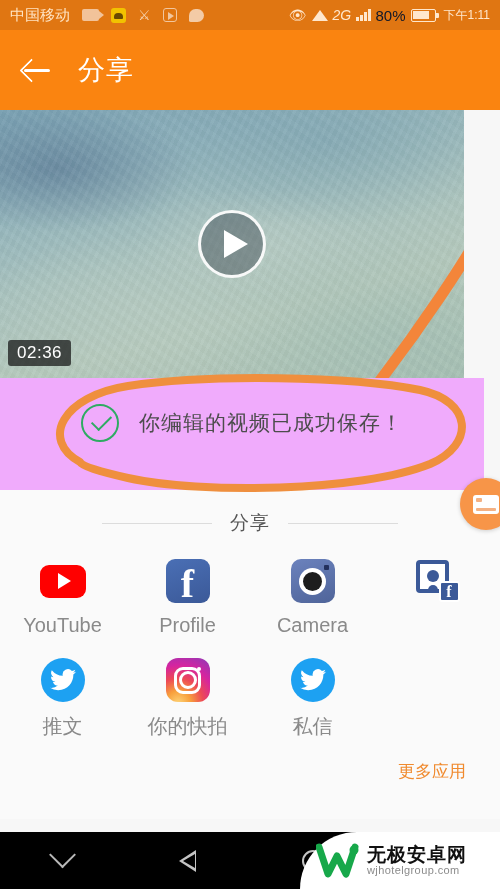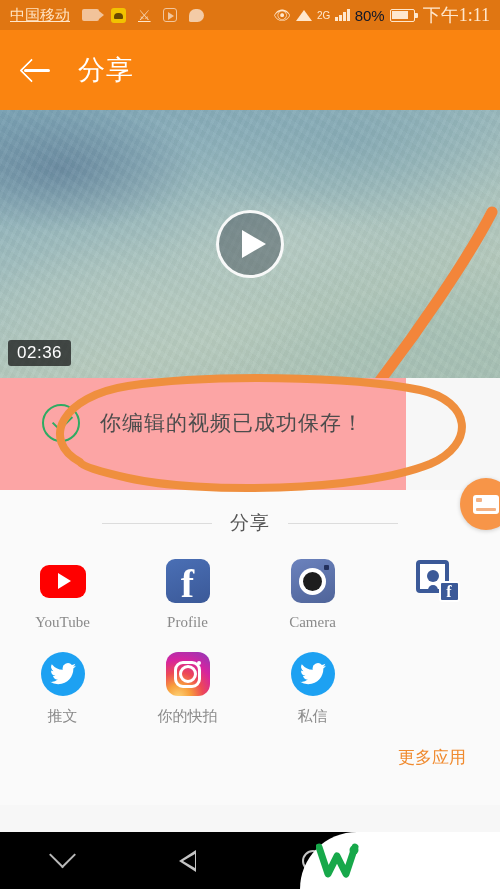--- a/index.html
+++ b/index.html
@@ -11,61 +11,61 @@
   }
   .phone{position:relative;width:500px;height:889px;overflow:hidden;background:#f7f7f7;}
 
   
   .statusbar{
     height:30px;width:500px;background:#e07612;
     display:flex;align-items:center;
     padding:0 10px;color:#ffe7cd;
     font-size:15px;
   }
-  .sb-left{display:flex;align-items:center;gap:12px;flex:1;text-decoration:underline;}
+  .sb-left{display:flex;align-items:center;gap:12px;flex:1;}
   .sb-carrier{font-size:15px;color:#ffe4c4;letter-spacing:0px;}
   .sb-right{display:flex;align-items:center;gap:5px;}
   .sb-ico{display:inline-flex;align-items:center;justify-content:center;}
   .ic-cam{width:17px;height:12px;background:#f2c39a;border-radius:2px;position:relative;}
   .ic-cam:after{content:"";position:absolute;right:-5px;top:2px;border-left:5px solid #f2c39a;border-top:4px solid transparent;border-bottom:4px solid transparent;}
   .ic-yellow{width:15px;height:15px;background:#f2c200;border-radius:3px;position:relative;}
   .ic-yellow:after{content:"";position:absolute;left:3px;top:5px;width:9px;height:6px;background:#6b4a00;border-radius:4px 4px 1px 1px;}
   .ic-wenzi{font-size:14px;color:#f6d3ae;line-height:1;}
   .ic-play-sq{width:14px;height:14px;border:1.6px solid #f1c69f;border-radius:3px;position:relative;}
   .ic-play-sq:after{content:"";position:absolute;left:4px;top:2.5px;border-left:6px solid #f1c69f;border-top:4px solid transparent;border-bottom:4px solid transparent;}
   .ic-bubble{width:15px;height:13px;background:#f3cba6;border-radius:7px 7px 7px 2px;}
   .ic-eye{font-size:14px;color:#ffe7cd;}
   .ic-wifi{width:16px;height:12px;position:relative;}
   .ic-wifi:before{content:"";position:absolute;left:0;top:1px;width:0;height:0;border-left:8px solid transparent;border-right:8px solid transparent;border-bottom:11px solid #ffe7cd;}
-  .sb-2g{font-size:10px;vertical-align:super;color:#ffe7cd;}
+  .sb-2g{font-size:14px;vertical-align:super;color:#ffe7cd;font-style:italic;}
   .ic-bars{display:inline-flex;align-items:flex-end;gap:1.3px;height:12px;}
   .ic-bars i{width:2.6px;background:#ffe7cd;display:block;}
   .ic-bars i:nth-child(1){height:4px;}
   .ic-bars i:nth-child(2){height:6px;}
   .ic-bars i:nth-child(3){height:9px;}
   .ic-bars i:nth-child(4){height:12px;}
   .sb-batt-txt{font-size:15px;color:#0f172a;}
   .ic-batt{width:25px;height:13px;border:1.6px solid #ffe7cd;border-radius:2px;position:relative;padding:1.5px;}
   .ic-batt:after{content:"";position:absolute;right:-4px;top:3.5px;width:2.5px;height:5px;background:#ffe7cd;border-radius:0 1px 1px 0;}
   .ic-batt span{display:block;height:100%;width:80%;background:#ffe7cd;}
-  .sb-time{font-size:18px;color:#ffe7cd;margin-left:3px;font-family:Liberation Serif, serif;}
+  .sb-time{font-size:12px;color:#ffe7cd;margin-left:3px;}
 
   
   .appbar{
     height:80px;width:500px;background:#fa8410;
     display:flex;align-items:center;padding:0 22px;gap:26px;
   }
   .back-arrow{width:30px;height:30px;position:relative;cursor:pointer;flex:none;}
   .back-arrow:before{content:"";position:absolute;left:2px;top:14px;width:26px;height:2.6px;background:#fff;border-radius:2px;}
   .back-arrow:after{content:"";position:absolute;left:1px;top:7px;width:15px;height:15px;border-left:2.6px solid #fff;border-top:2.6px solid #fff;transform:rotate(-45deg);border-radius:2px 0 0 0;}
   .appbar-title{color:#fff;font-size:27px;letter-spacing:1px;}
 
   
   .video{
-    position:relative;width:500px;height:268px;overflow:hidden;
+    position:relative;width:464px;height:268px;overflow:hidden;
     background:
       radial-gradient(ellipse 200px 90px at 12% 22%, rgba(80,110,140,.55), transparent 70%),
       radial-gradient(ellipse 260px 120px at 70% 12%, rgba(120,160,175,.5), transparent 70%),
       radial-gradient(ellipse 240px 110px at 30% 75%, rgba(185,205,195,.55), transparent 70%),
       radial-gradient(ellipse 300px 150px at 85% 85%, rgba(160,190,180,.5), transparent 70%),
       radial-gradient(ellipse 180px 80px at 55% 50%, rgba(200,215,205,.35), transparent 70%),
       linear-gradient(165deg,#7ba2b4 0%,#8fb2bc 22%,#a9c3bf 48%,#b6cabd 70%,#a9c1b4 100%);
   }
   .video-noise{position:absolute;inset:0;opacity:.35;
     background:
@@ -79,21 +79,21 @@
   }
   .play-tri{width:0;height:0;border-left:24px solid #fff;border-top:14px solid transparent;border-bottom:14px solid transparent;margin-left:7px;}
   .duration{
     position:absolute;left:8px;bottom:12px;
     background:rgba(20,20,20,.72);color:#fff;
     font-size:17px;padding:3px 9px;border-radius:3px;letter-spacing:.5px;
   }
   .annot-arrow{position:absolute;left:270px;top:90px;width:230px;height:290px;pointer-events:none;}
 
   
-  .msgwrap{position:relative;width:406px;height:112px;background:#fca5a5;}
+  .msgwrap{position:relative;width:484px;height:112px;background:#f0abfc;}
   .msg-row{
     position:absolute;left:0;right:0;top:26px;
     display:flex;align-items:center;justify-content:center;gap:20px;
   }
   .check-circle{
     width:38px;height:38px;border-radius:50%;
     border:2.4px solid #2eab62;position:relative;flex:none;
   }
   .check-circle:after{
     content:"";position:absolute;left:9px;top:9px;
@@ -116,21 +116,21 @@
   
   .share-panel{background:#fafafa;width:500px;padding-top:6px;}
   .share-head{
     display:flex;align-items:center;justify-content:center;gap:18px;
     padding:14px 0 10px;
   }
   .share-head .line{height:1px;background:#dcdcdc;width:110px;}
   .share-head .label{font-size:19px;color:#555;letter-spacing:1px;}
   .grid{display:grid;grid-template-columns:repeat(4,125px);justify-content:center;}
   .cell{display:flex;flex-direction:column;align-items:center;gap:10px;padding:12px 0 6px;cursor:pointer;}
-  .cell .cap{font-size:15px;color:#8a8a8a;white-space:nowrap;font-family:Liberation Serif, serif;}
+  .cell .cap{font-size:20px;color:#8a8a8a;white-space:nowrap;}
   .row2 .cell{padding-top:14px;}
   .icon-box{width:46px;height:46px;display:flex;align-items:center;justify-content:center;position:relative;}
 
   
   .ic-youtube{width:46px;height:33px;background:#ff0000;border-radius:9px;display:flex;align-items:center;justify-content:center;}
   .ic-youtube:after{content:"";width:0;height:0;border-left:13px solid #fff;border-top:8px solid transparent;border-bottom:8px solid transparent;margin-left:4px;}
   
   .ic-facebook{width:44px;height:44px;border-radius:9px;background:linear-gradient(160deg,#4a6fb5,#3b5998);display:flex;align-items:flex-end;justify-content:center;position:relative;overflow:hidden;}
   .ic-facebook span{color:#fff;font-family:"Liberation Serif",serif;font-weight:bold;font-size:40px;line-height:.92;}
   
@@ -346,15 +346,19 @@
     <div class="nav-btn"></div>
   </div>
 
   <div class="watermark">
     <div class="wm-logo">
       <svg width="44" height="36" viewBox="0 0 44 36">
         <path d="M3 4 L12 31 L21 13 L30 31 L39 4" stroke="#17a84a" stroke-width="7" fill="none" stroke-linecap="round" stroke-linejoin="round"></path>
         <circle cx="38" cy="7" r="4.5" fill="#17a84a"></circle>
       </svg>
     </div>
+    <div class="wm-txt">
+      <span class="wm-main">无极安卓网</span>
+      <span class="wm-sub">wjhotelgroup.com</span>
+    </div>
   </div>
 
 </div>
 
 </body></html>

